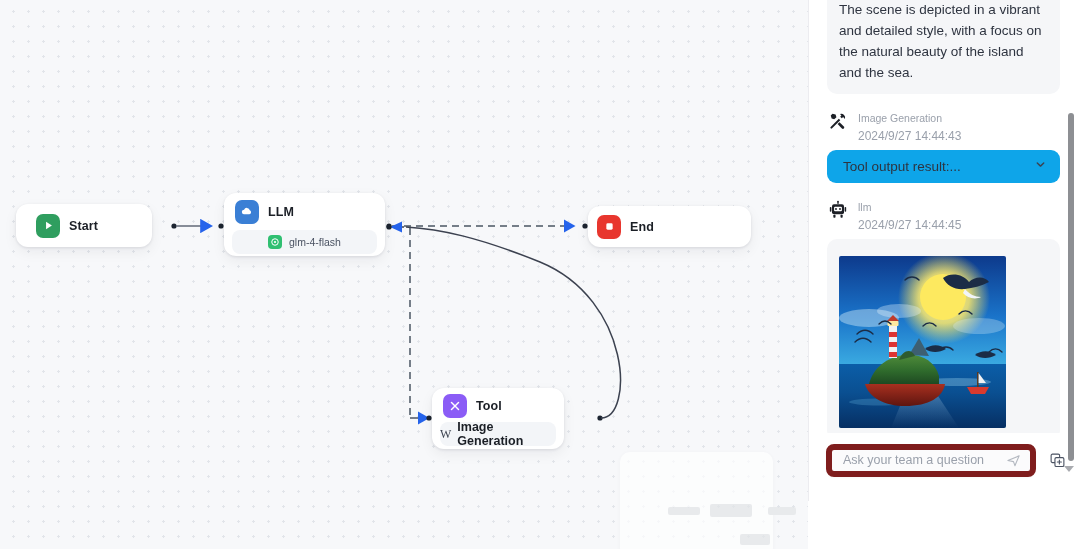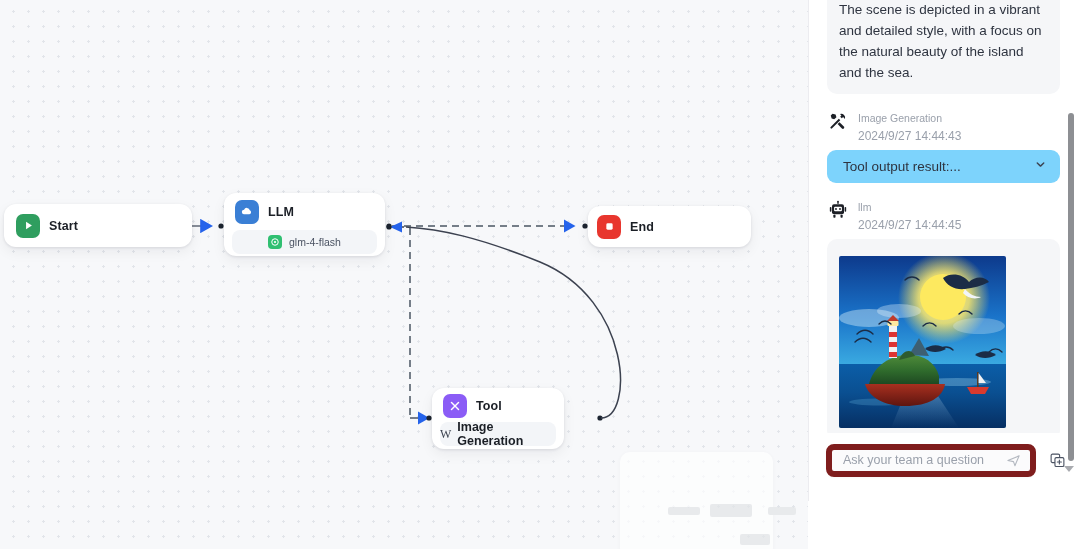--- a/index.html
+++ b/index.html
@@ -39,22 +39,22 @@
     width: 24px; height: 24px; border-radius: 7px;
     display: flex; align-items: center; justify-content: center;
     flex: none;
   }
   .node-title {
     font-size: 12.5px; font-weight: bold; color: #1b1f26; letter-spacing: .1px;
   }
 
   
   #node-start {
-    left: 4px; top: 204px; width: 188px; height: 43px;
-    display: flex; align-items: center; padding-left: 12px;
+    left: 16px; top: 204px; width: 136px; height: 43px;
+    display: flex; align-items: center; padding-left: 20px;
   }
   #node-start .node-icon { background: #2f9e5f; }
   #node-start .node-title { font-size: 12.5px; }
 
   
   #node-end {
     left: 588px; top: 206px; width: 163px; height: 41px;
     display: flex; align-items: center; padding-left: 9px;
   }
   #node-end .node-icon { background: #e8362e; }
@@ -120,21 +120,21 @@
     color: #2e3440;
   }
   .bubble.first { border-radius: 0 0 10px 10px; margin-top: -4px; padding-top: 4px; }
 
   .msg-meta { display: flex; align-items: flex-start; gap: 9px; margin: 14px 0 6px 0; }
   .msg-avatar { width: 22px; height: 22px; flex: none; display: flex; align-items: center; justify-content: center; margin-top: 2px; }
   .msg-who { font-size: 10.5px; color: #9aa0ab; line-height: 1.35; }
   .msg-time { font-size: 12px; color: #9aa0ab; line-height: 1.35; }
 
   .tool-result {
-    background: #7dd3fc; border-radius: 9px;
+    background: #0ea5e9; border-radius: 9px;
     height: 33px; display: flex; align-items: center; justify-content: space-between;
     padding: 0 13px 0 16px;
     font-size: 13.5px; color: #2e3440;
     cursor: pointer;
   }
 
   .img-wrap { margin-top: 7px; }
   .gen-img {
     width: 167px; height: 172px; border-radius: 2px; display: block;
   }

